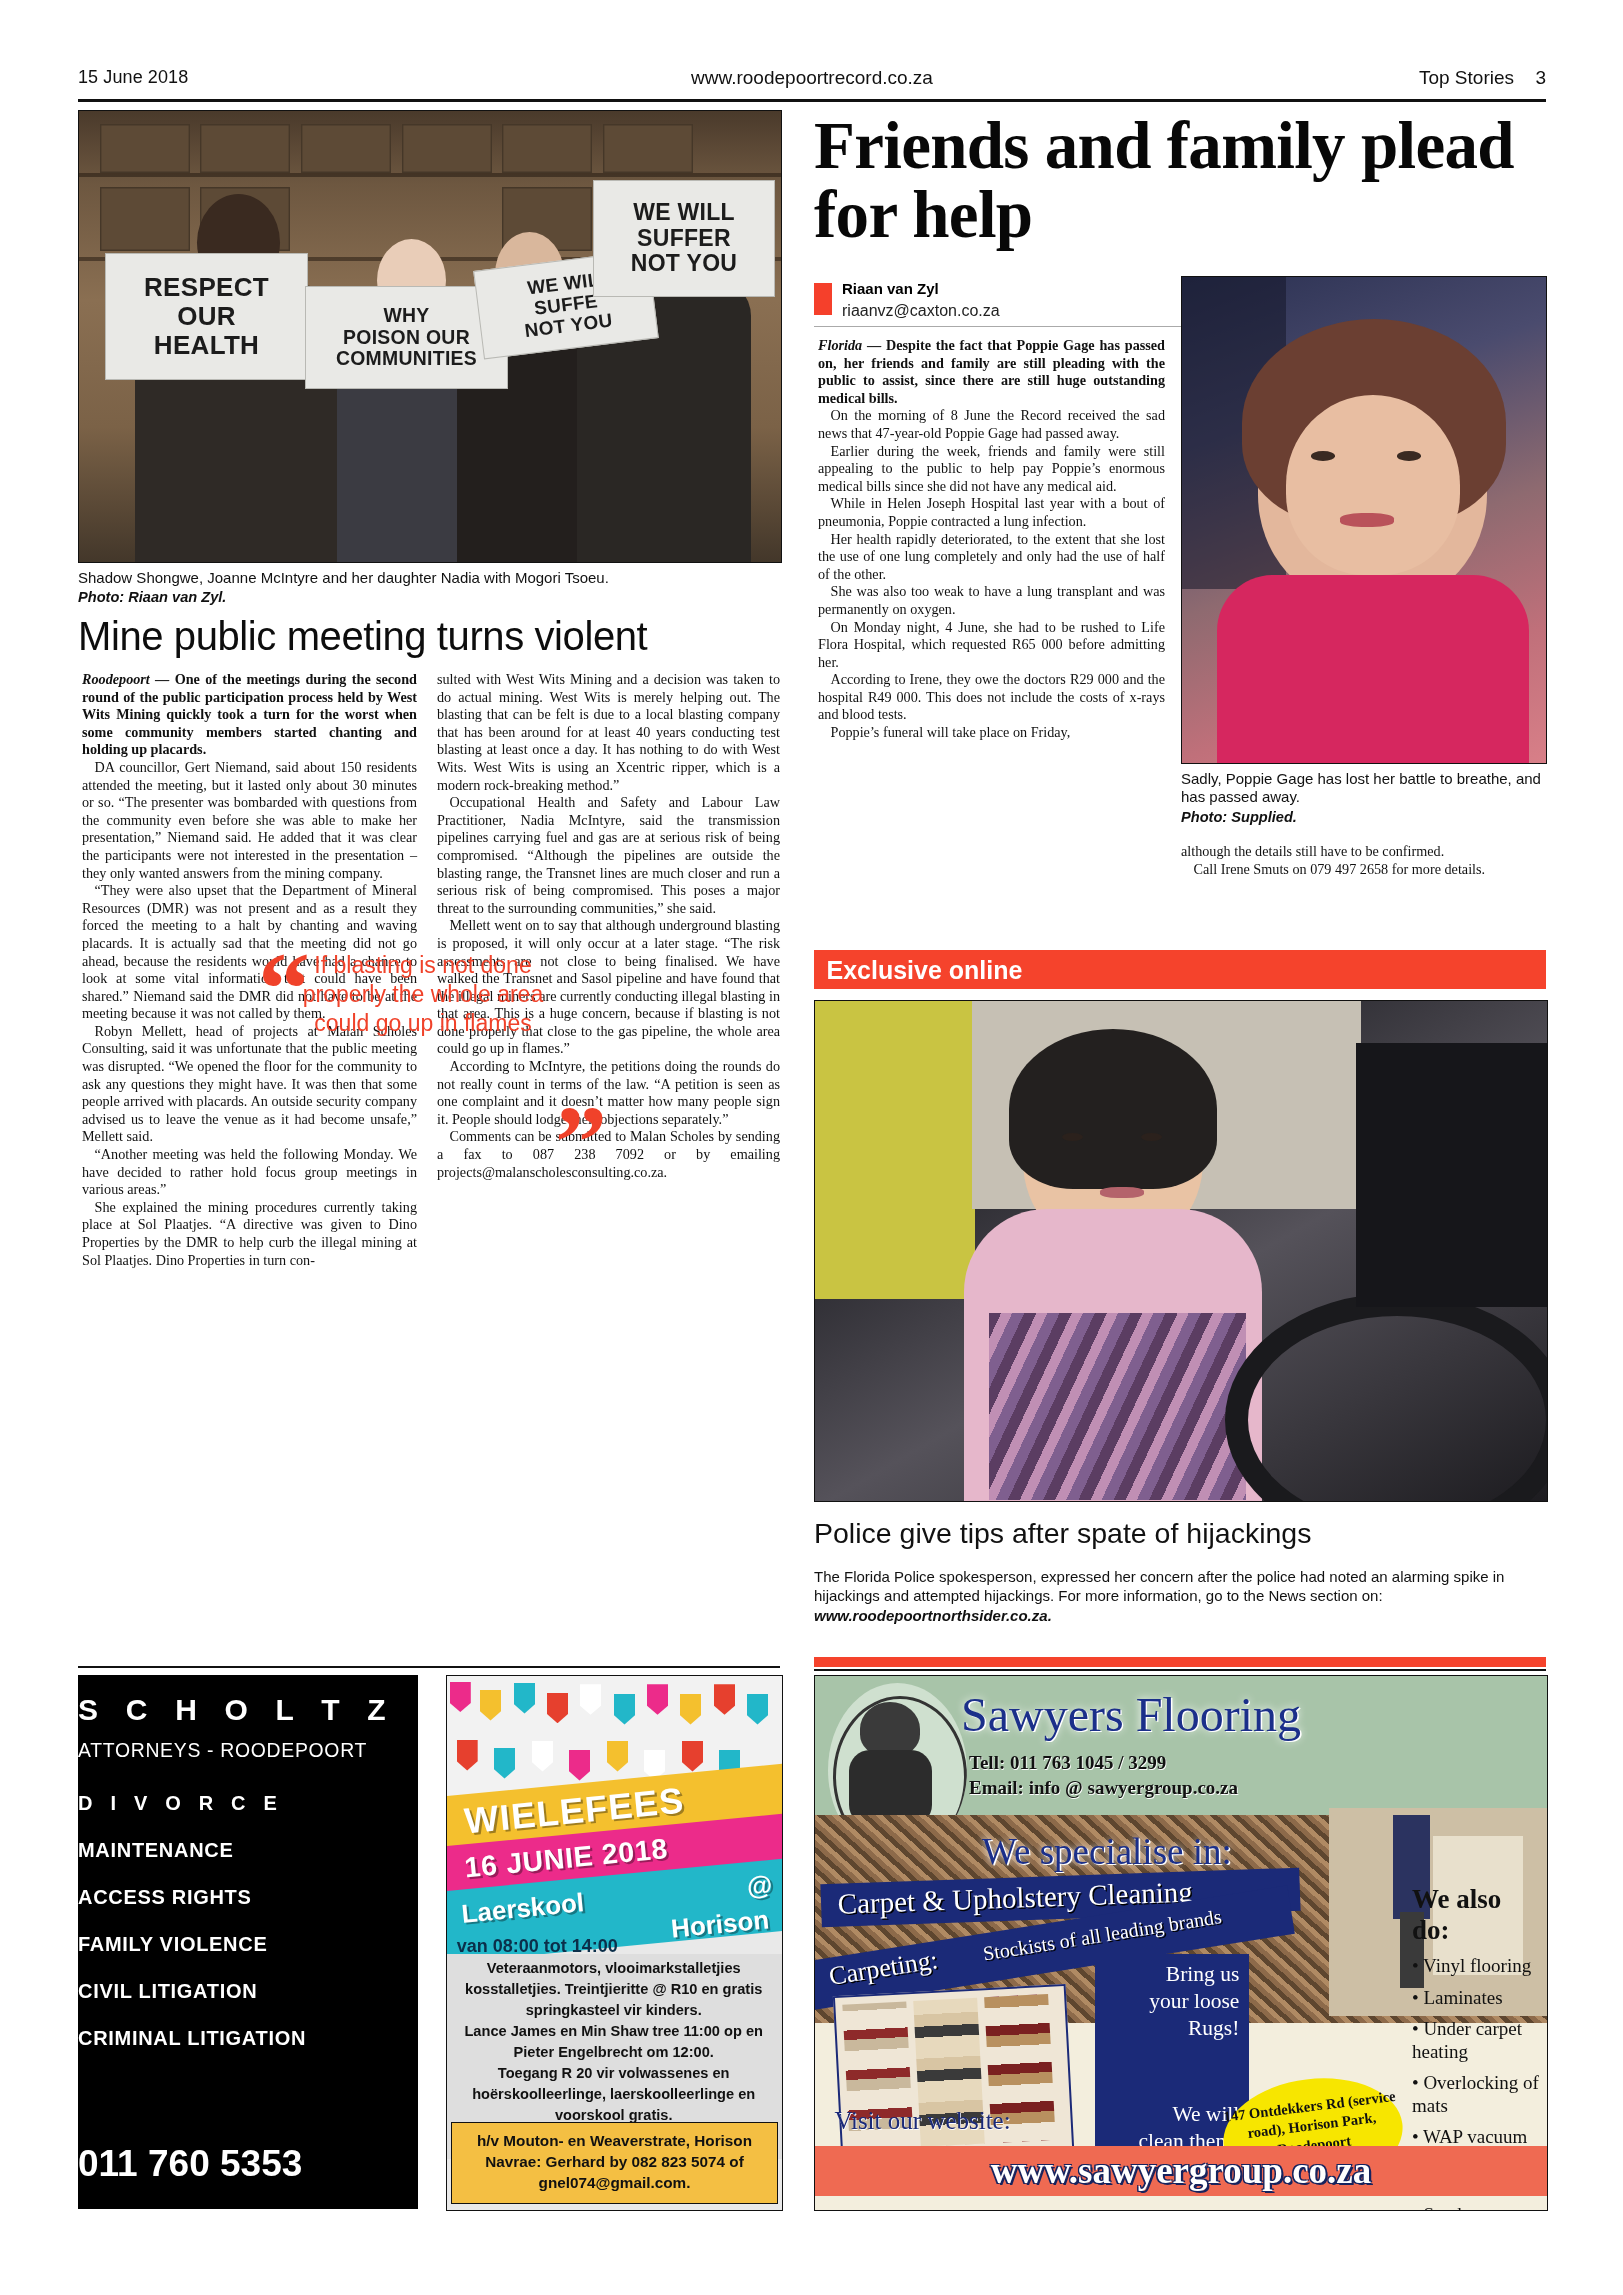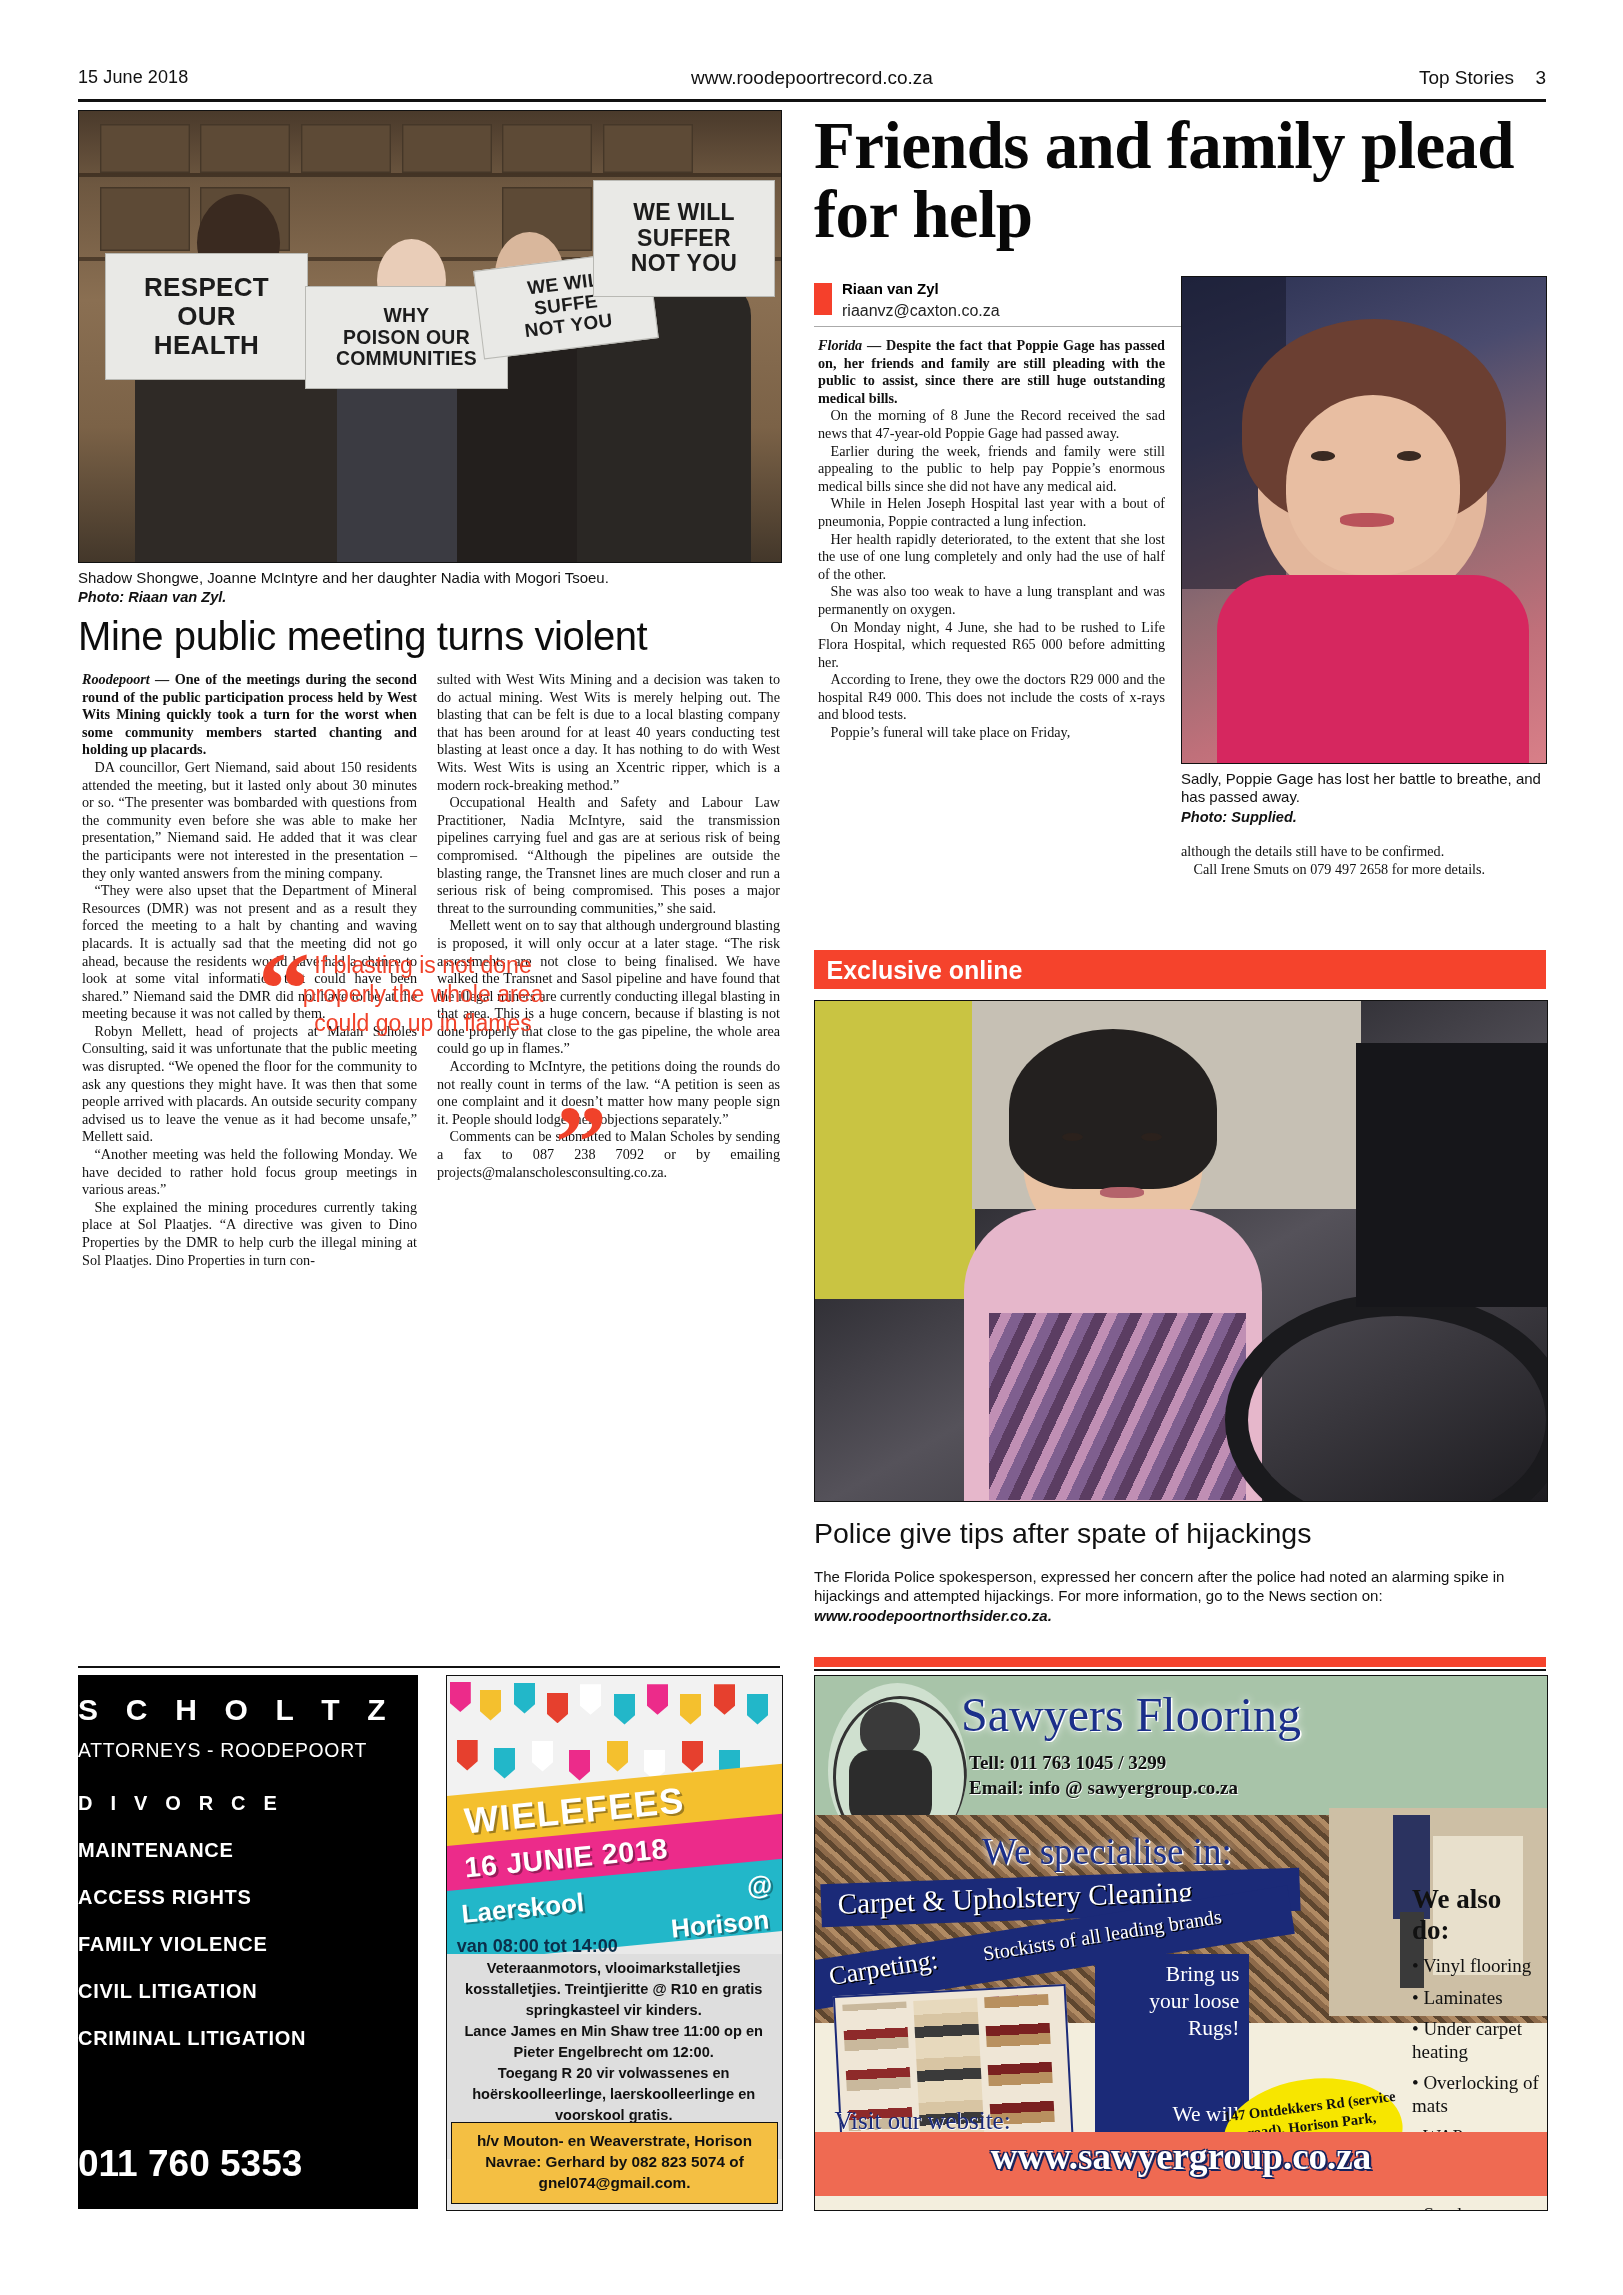--- a/index.html
+++ b/index.html
@@ -158,21 +158,21 @@
   .sw-bring .low{position:absolute;right:9.7px;bottom:28px;text-align:right;}
   .sw-oval{position:absolute;left:408px;top:403px;width:180px;height:111px;background:#f7e600;
     border-radius:50%;transform:rotate(-7deg);
     font-family:"Liberation Serif",serif;font-size:14.6px;line-height:19.4px;font-weight:bold;
     color:#111;text-align:center;padding-top:18px;box-sizing:border-box;}
   .sw-right{position:absolute;left:597px;top:208px;width:132px;}
   .sw-also{font-family:"Liberation Serif",serif;font-size:27px;font-weight:bold;color:#111;}
   .sw-li{font-family:"Liberation Serif",serif;font-size:19px;line-height:23px;color:#111;margin-top:8.3px;}
   .sw-visit{position:absolute;left:19.4px;bottom:75px;font-family:"Liberation Serif",serif;
     font-size:25px;color:#1b2a78;text-shadow:0.7px 0.7px 0 #fff;}
-  .sw-web{position:absolute;left:0;bottom:14px;width:100%;height:64px;background:#ef6a52;}
+  .sw-web{position:absolute;left:0;bottom:14px;width:100%;height:50px;background:#ef6a52;}
   .sw-web span{position:absolute;left:0;right:0;top:2.8px;text-align:center;
     font-family:"Liberation Serif",serif;font-size:37px;font-weight:bold;color:#fff;
     text-shadow:2.1px 2.1px 0 #16235e,-1.4px -1.4px 0 #16235e,1.4px -1.4px 0 #16235e,-1.4px 1.4px 0 #16235e;}
 </style>
 </head>
 <body>
 
 <div class="page">
 
   <div class="masthead">

